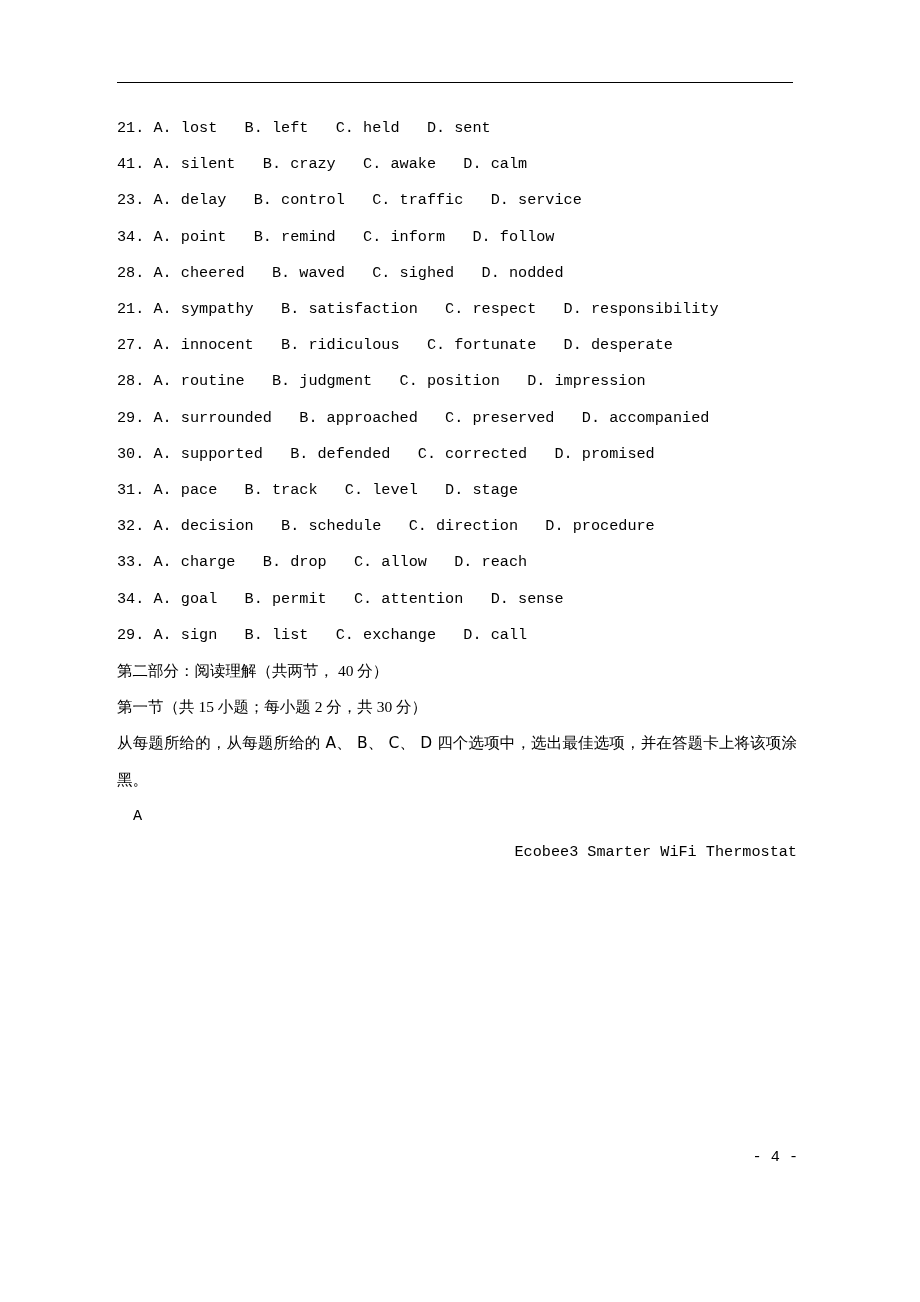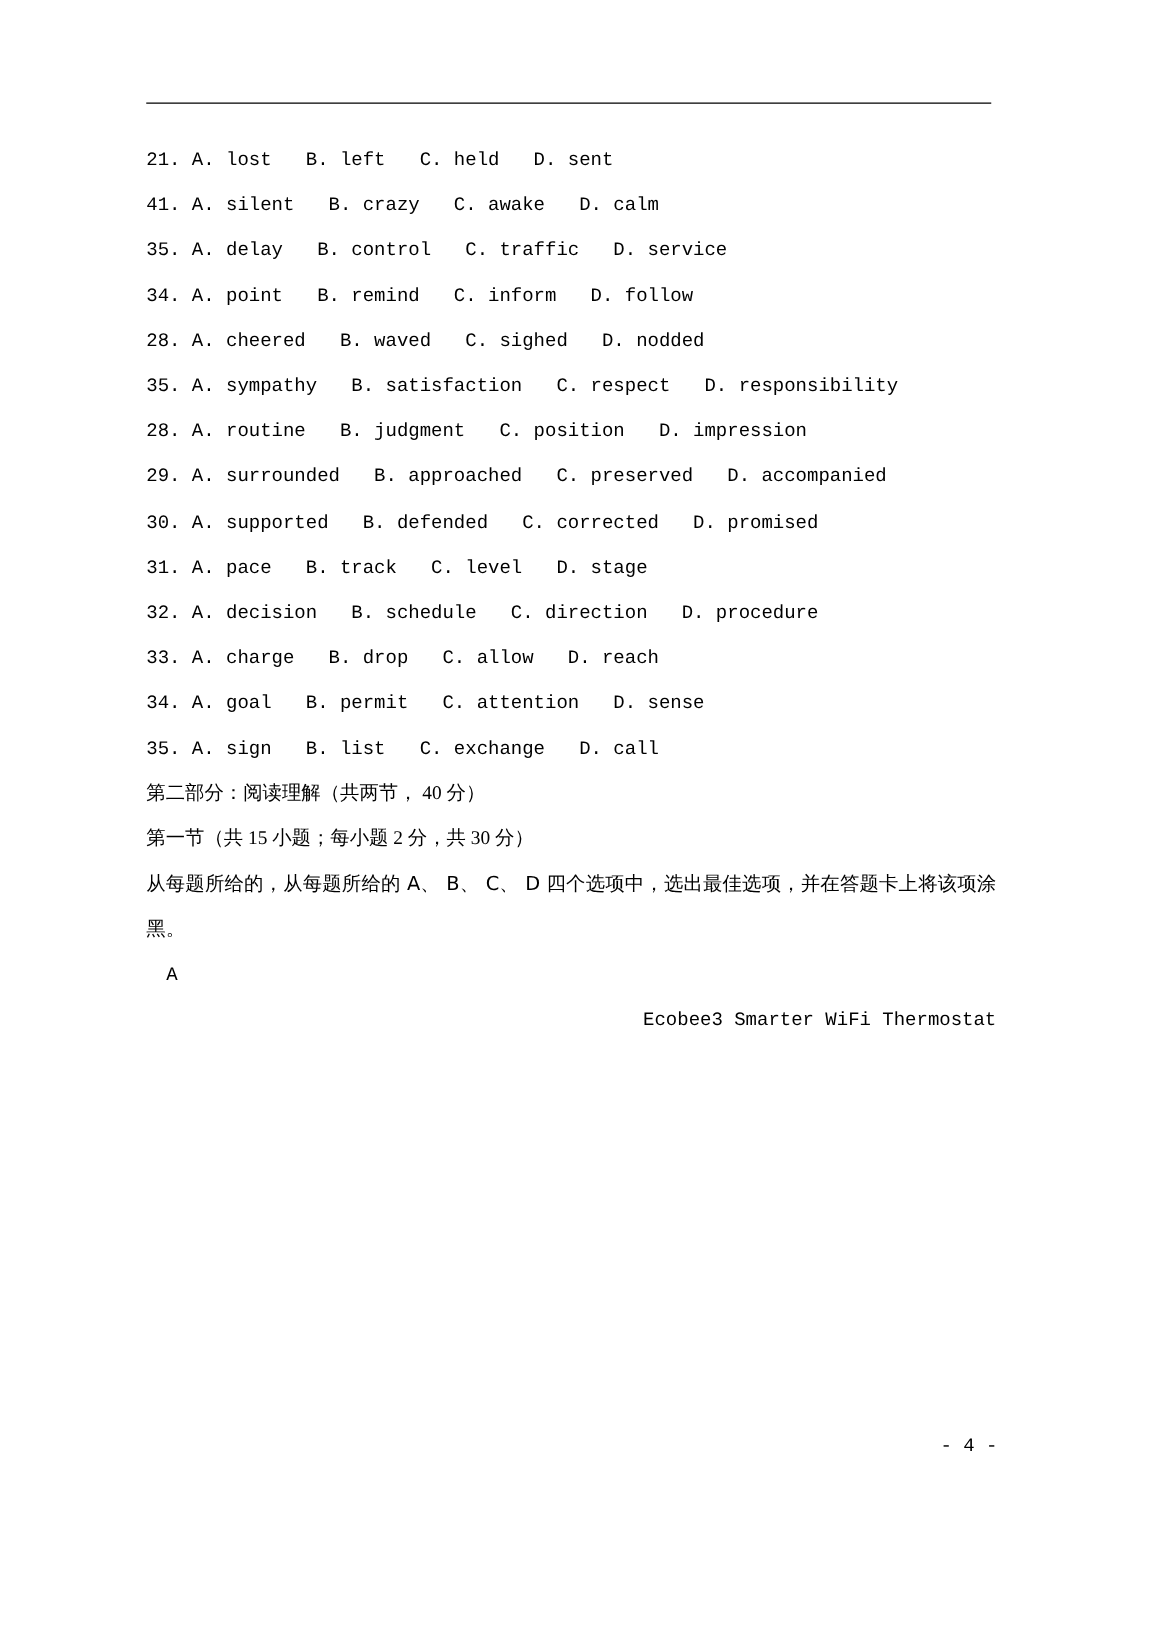--- a/index.html
+++ b/index.html
@@ -82,32 +82,33 @@
 <body>
 
 <div class="page">
 
   <div class="rule"></div>
 
   <div class="content">
 
     <div class="q-line">21. A. lost   B. left   C. held   D. sent</div>
     <div class="q-line">41. A. silent   B. crazy   C. awake   D. calm</div>
-    <div class="q-line">35. A. delay   B. control   C. traffic   D. service</div>
+    <div class="q-line">23. A. delay   B. control   C. traffic   D. service</div>
     <div class="q-line">34. A. point   B. remind   C. inform   D. follow</div>
     <div class="q-line">28. A. cheered   B. waved   C. sighed   D. nodded</div>
-    <div class="q-line">35. A. sympathy   B. satisfaction   C. respect   D. responsibility</div>
+    <div class="q-line">21. A. sympathy   B. satisfaction   C. respect   D. responsibility</div>
+    <div class="q-line">27. A. innocent   B. ridiculous   C. fortunate   D. desperate</div>
     <div class="q-line">28. A. routine   B. judgment   C. position   D. impression</div>
     <div class="q-line">29. A. surrounded   B. approached   C. preserved   D. accompanied</div>
     <div class="q-line">30. A. supported   B. defended   C. corrected   D. promised</div>
     <div class="q-line">31. A. pace   B. track   C. level   D. stage</div>
     <div class="q-line">32. A. decision   B. schedule   C. direction   D. procedure</div>
     <div class="q-line">33. A. charge   B. drop   C. allow   D. reach</div>
     <div class="q-line">34. A. goal   B. permit   C. attention   D. sense</div>
-    <div class="q-line">35. A. sign   B. list   C. exchange   D. call</div>
+    <div class="q-line">29. A. sign   B. list   C. exchange   D. call</div>
 
     <div class="cn-line">第二部分：阅读理解（共两节， 40 分）</div>
     <div class="cn-line">第一节（共 15 小题；每小题 2 分，共 30 分）</div>
     <div class="para">从每题所给的，从每题所给的 A、 B、 C、 D 四个选项中，选出最佳选项，并在答题卡上将该项涂黑。</div>
     <div class="section-letter">A</div>
     <div class="centered-title">Ecobee3 Smarter WiFi Thermostat</div>
 
   </div>
 
   <div class="page-number">- 4 -</div>

